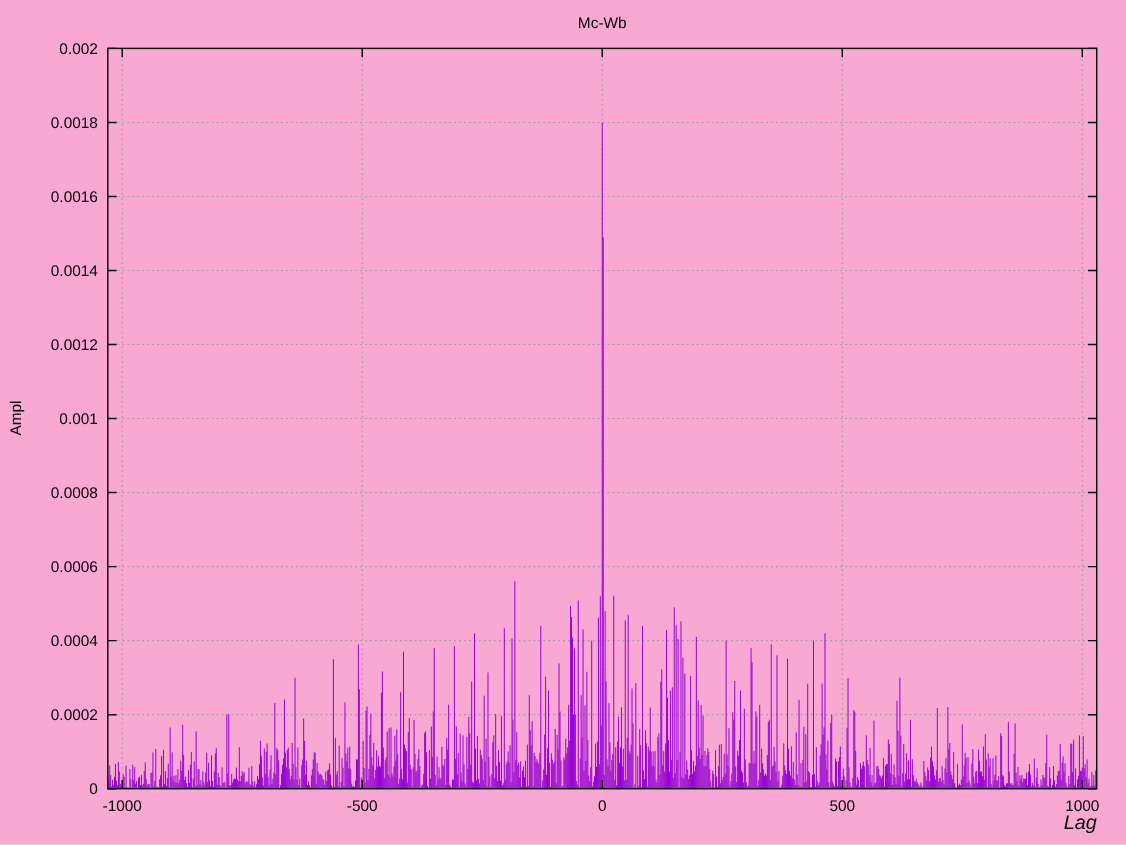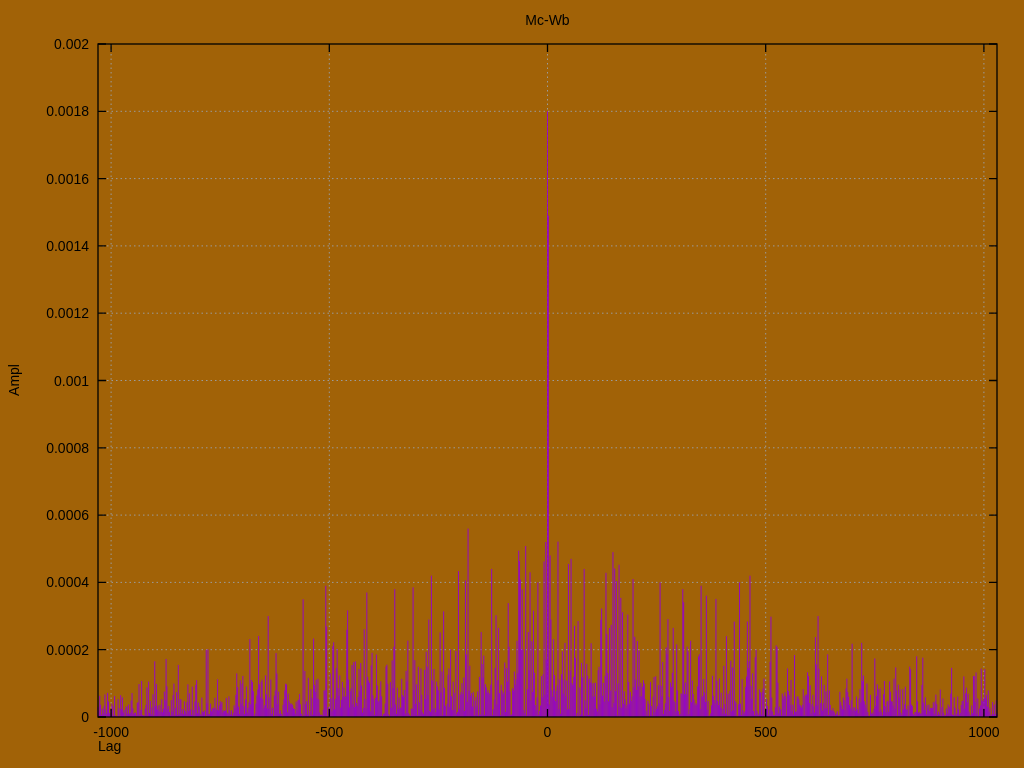--- a/index.html
+++ b/index.html
@@ -3,41 +3,41 @@
 <meta charset="utf-8">
 <style>
   html, body {
     margin: 0; padding: 0;
     background: #ffffff;
     font-family: "Liberation Sans", "DejaVu Sans", sans-serif;
   }
   .figure {
     position: relative;
     width: 1024px; height: 768px;
-    background: #a16207;
+    background: #f9a8d4;
     overflow: hidden;
   }
   .chart-title {
     position: absolute;
     left: 98px; width: 899px; top: 12px;
     text-align: center;
     font-size: 14px; color: #000000;
   }
   .y-axis-label {
     position: absolute;
     left: 14px; top: 380px;
     transform: translate(-50%, -50%) rotate(-90deg);
     font-size: 14px; color: #000000;
     white-space: nowrap;
   }
   .x-axis-label {
     position: absolute;
     left: 98px; width: 899px; top: 738px;
-    text-align: left;
-    font-size: 14px; color: #000000;
+    text-align: right;
+    font-size: 18px; color: #000000; font-style: italic;
   }
   svg text {
     font-family: "Liberation Sans", "DejaVu Sans", sans-serif;
     font-size: 14px;
     fill: #000000;
   }
 </style>
 </head>
 <body>
 

